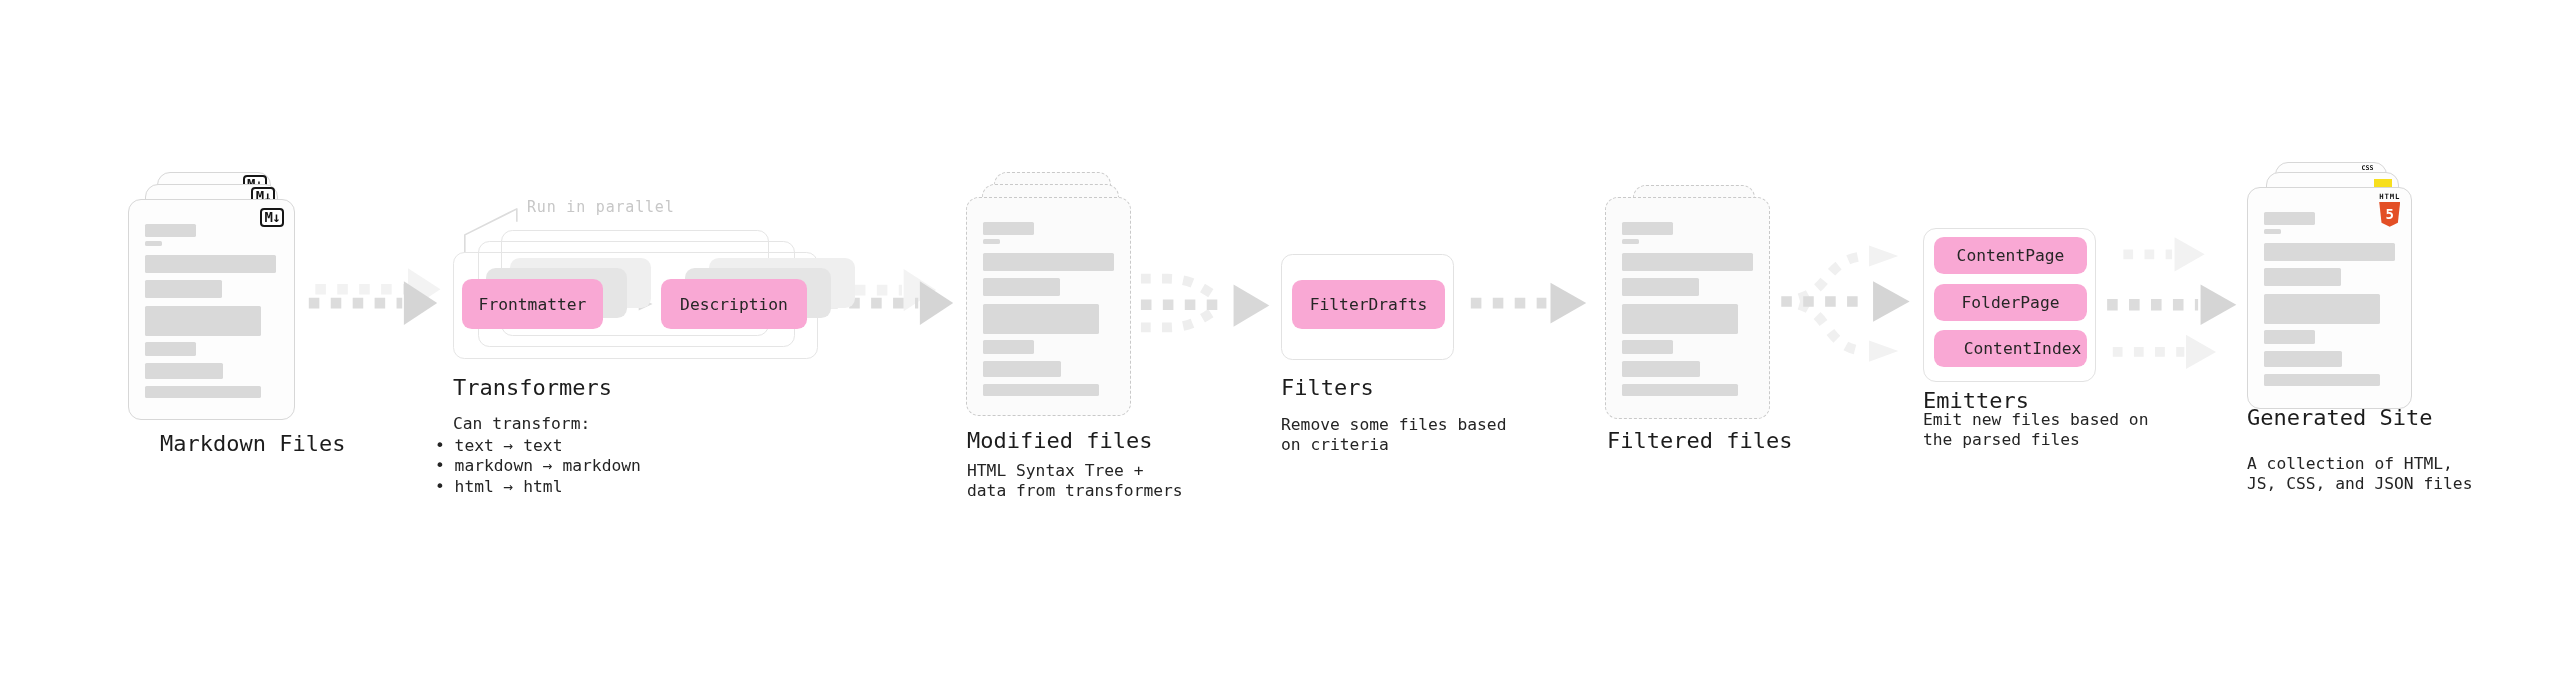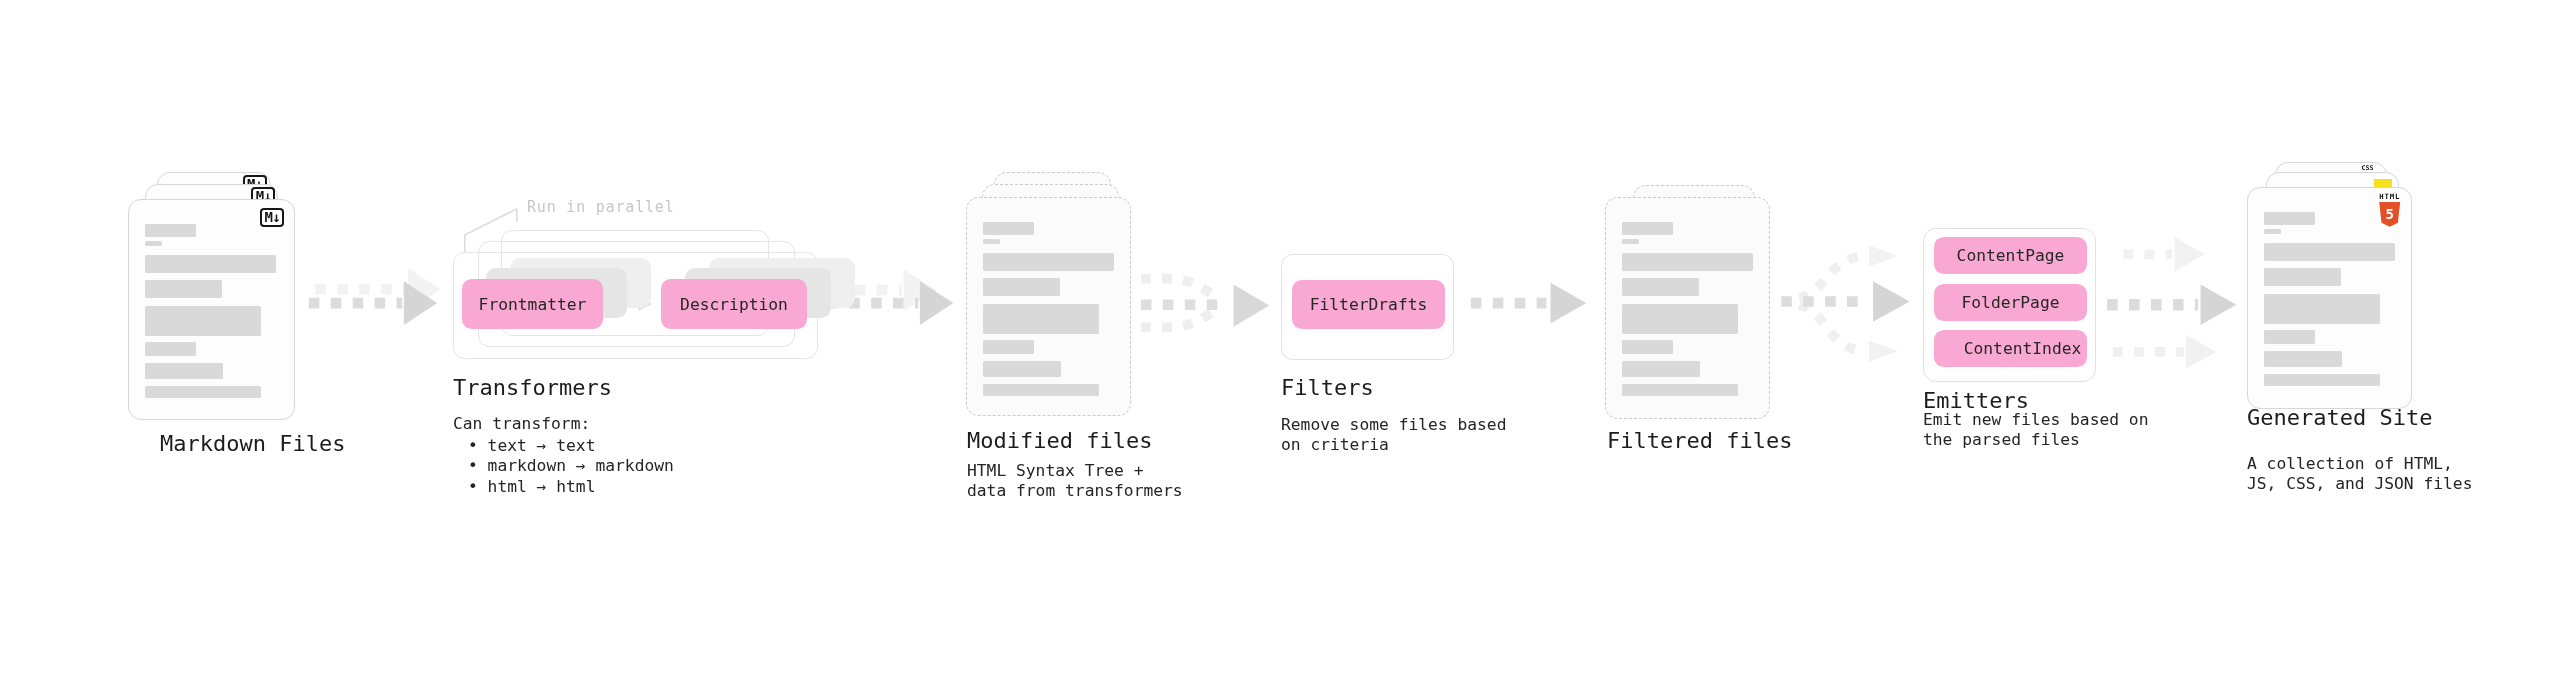--- a/index.html
+++ b/index.html
@@ -154,21 +154,21 @@
     </div>
 
     <div class="gbox g2" style="left:709px;top:258px;width:146px;height:50px;"></div>
     <div class="gbox g1" style="left:685px;top:268px;width:146px;height:50px;"></div>
     <div class="gbox" style="left:661px;top:279px;width:146px;height:50px;">
       <span>Description</span>
     </div>
 
     <div class="stage-title" style="left:453px;top:375px;">Transformers</div>
     <div class="stage-desc" style="left:453px;top:414px;">Can transform:</div>
-    <div class="bullet-list" style="left:468px;top:436px;">
+    <div class="bullet-list" style="left:435px;top:436px;">
       <div class="bullet-line">text → text</div>
       <div class="bullet-line">markdown → markdown</div>
       <div class="bullet-line">html → html</div>
     </div>
   </div>
 
   <div>
     <div class="card dashed" style="left:994px;top:172px;width:117px;height:219px;"></div>
     <div class="card dashed" style="left:982px;top:184px;width:137px;height:219px;"></div>
     <div class="card dashed" style="left:966px;top:197px;width:165px;height:219px;">

